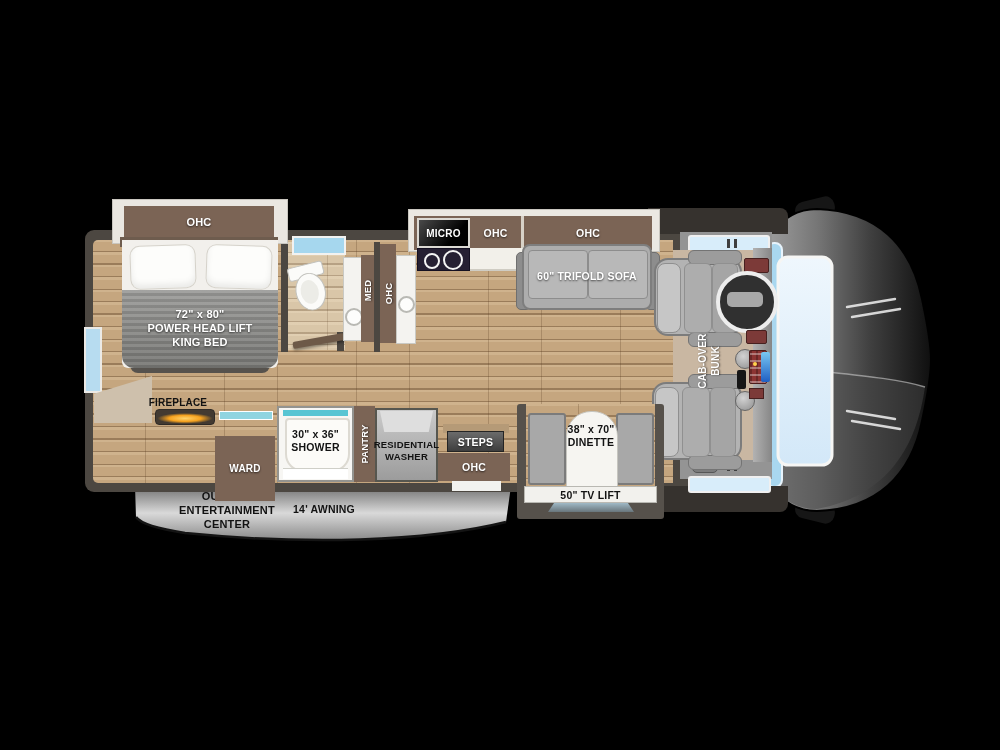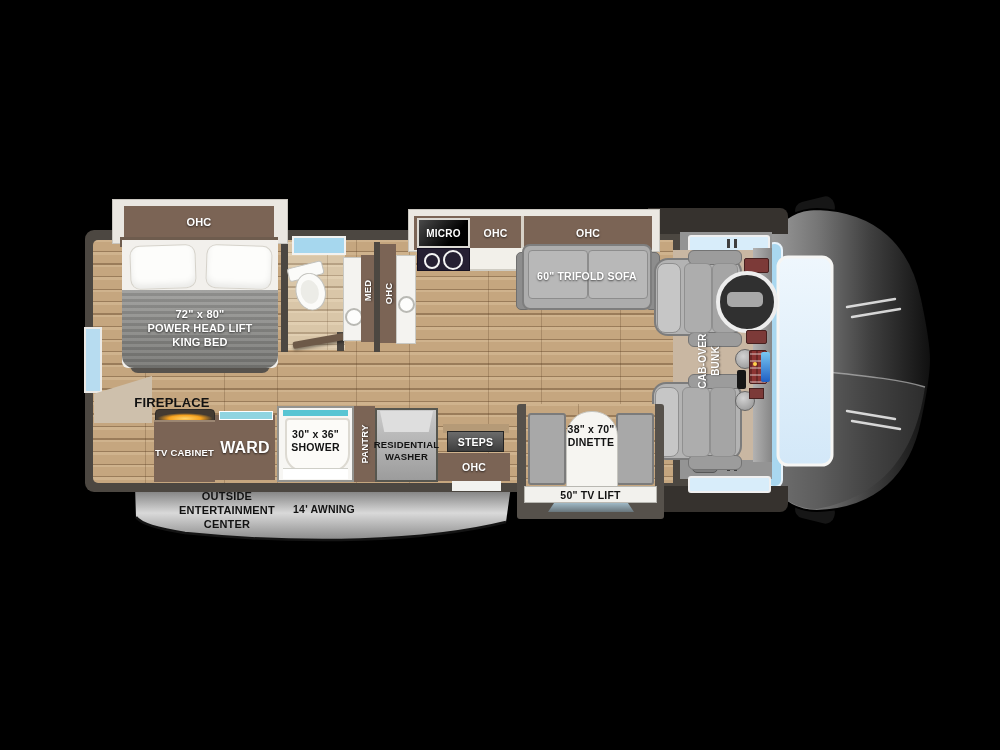--- a/index.html
+++ b/index.html
@@ -126,26 +126,25 @@
   <div class="abs" style="left:122px;top:290px;width:156px;height:78px;border-radius:0 0 12px 12px;
        background:linear-gradient(180deg,#9e9e9c,#7a7a77),repeating-linear-gradient(180deg,rgba(255,255,255,.05) 0 3px,rgba(0,0,0,.1) 3px 6px);background-blend-mode:overlay;"></div>
   <div class="abs center lblw pre" style="left:122px;top:296px;width:156px;height:66px;font-size:11px;line-height:1.25;">72" x 80"
 POWER  HEAD LIFT
 KING BED</div>
 
   <div class="abs" style="left:84px;top:327px;width:14px;height:62px;background:#b7dcf0;border:2px solid #eceae6;"></div>
 
   <div class="abs" style="left:94px;top:376px;width:58px;height:47px;background:#cec0ac;clip-path:polygon(0 38%,100% 0,100% 100%,0 100%);"></div>
 
-  <div class="abs center lblk" style="left:134px;top:396px;width:76px;height:13px;font-size:13px;">FIREPLACE</div>
+  <div class="abs center lblk" style="left:140px;top:396px;width:76px;height:13px;font-size:10px;">FIREPLACE</div>
   <div class="abs" style="left:155px;top:409px;width:58px;height:14px;border:1px solid #2e2a26;border-radius:4px;
        background:radial-gradient(closest-side at 50% 60%,#ffd36b,#f6a21f 55%,#433a31 95%);"></div>
 
-  <div class="abs cab center lblw" style="left:154px;top:420px;width:61px;height:62px;border-top:2px solid #9b8672;box-sizing:border-box;font-size:9.5px;">TV CABINET</div>
-  <div class="abs cab center lblw" style="left:215px;top:415px;width:60px;height:65px;font-size:16px;">WARD</div>
+  <div class="abs cab center lblw" style="left:215px;top:436px;width:60px;height:65px;font-size:10px;">WARD</div>
   <div class="abs" style="left:219px;top:411px;width:52px;height:7px;background:#8fd4e0;border:1px solid #fff;"></div>
 
   <div class="abs" style="left:277px;top:406px;width:77px;height:76px;background:#f7f6f3;border:2px solid #93938f;box-sizing:border-box;"></div>
   <div class="abs" style="left:283px;top:410px;width:65px;height:6px;background:#58c5d3;"></div>
   <div class="abs" style="left:285px;top:418px;width:61px;height:50px;border:2px solid #dddad2;border-radius:4px 4px 18px 18px;background:#fcfbf8;"></div>
   <div class="abs center lblk pre" style="left:282px;top:424px;width:67px;height:34px;font-size:10.5px;line-height:1.25;">30" x 36"
 SHOWER</div>
   <div class="abs" style="left:283px;top:468px;width:65px;height:10px;background:#ffffff;border-top:1px solid #cfcfc8;"></div>
 
   <div class="abs cab" style="left:354px;top:406px;width:21px;height:76px;"></div>

